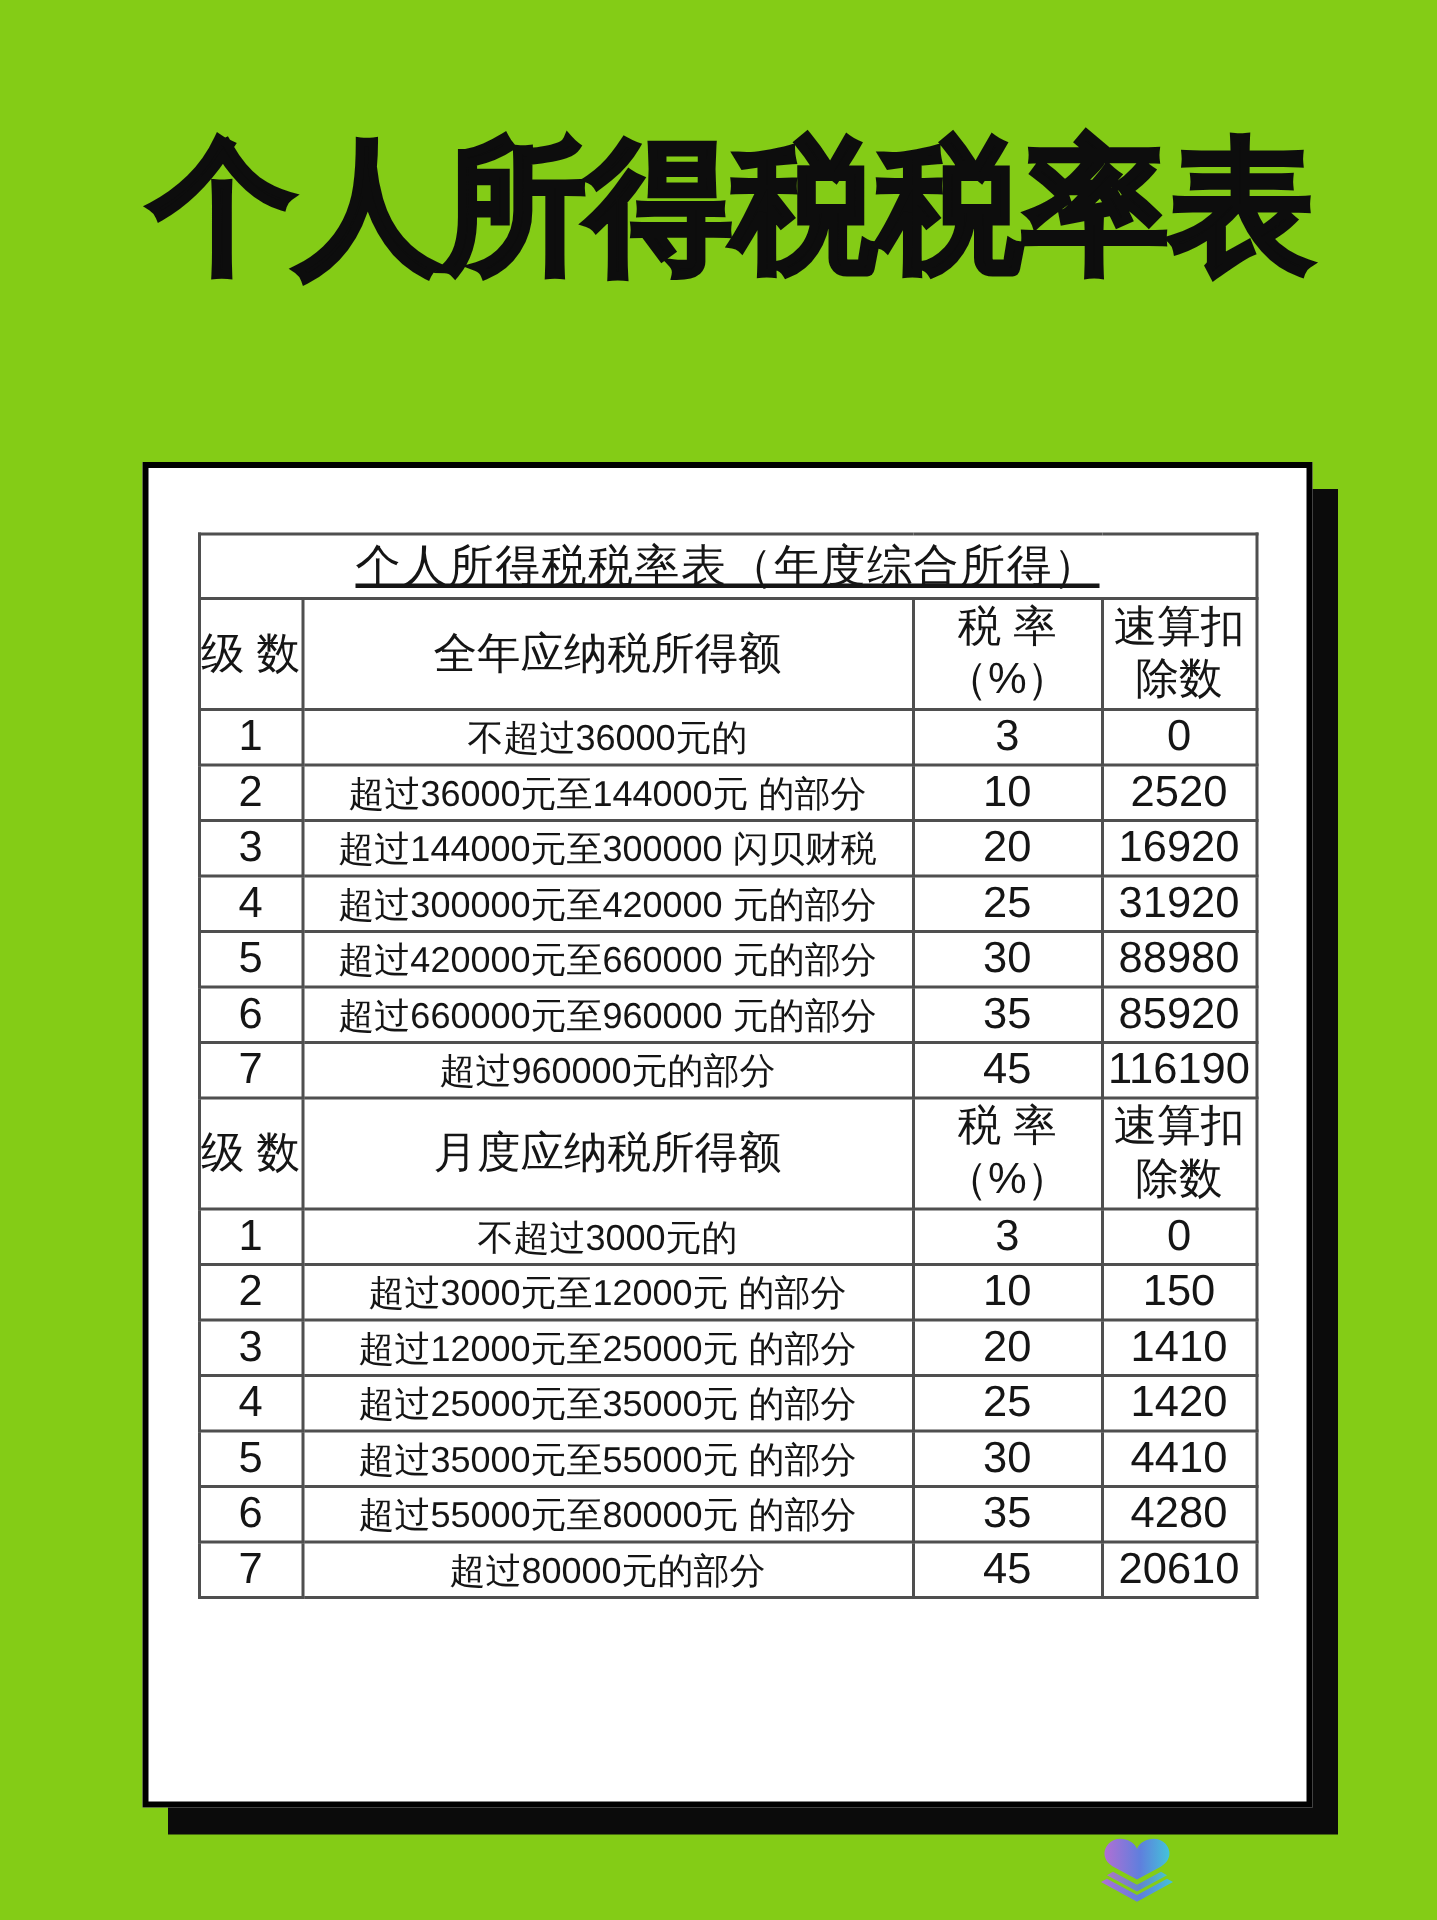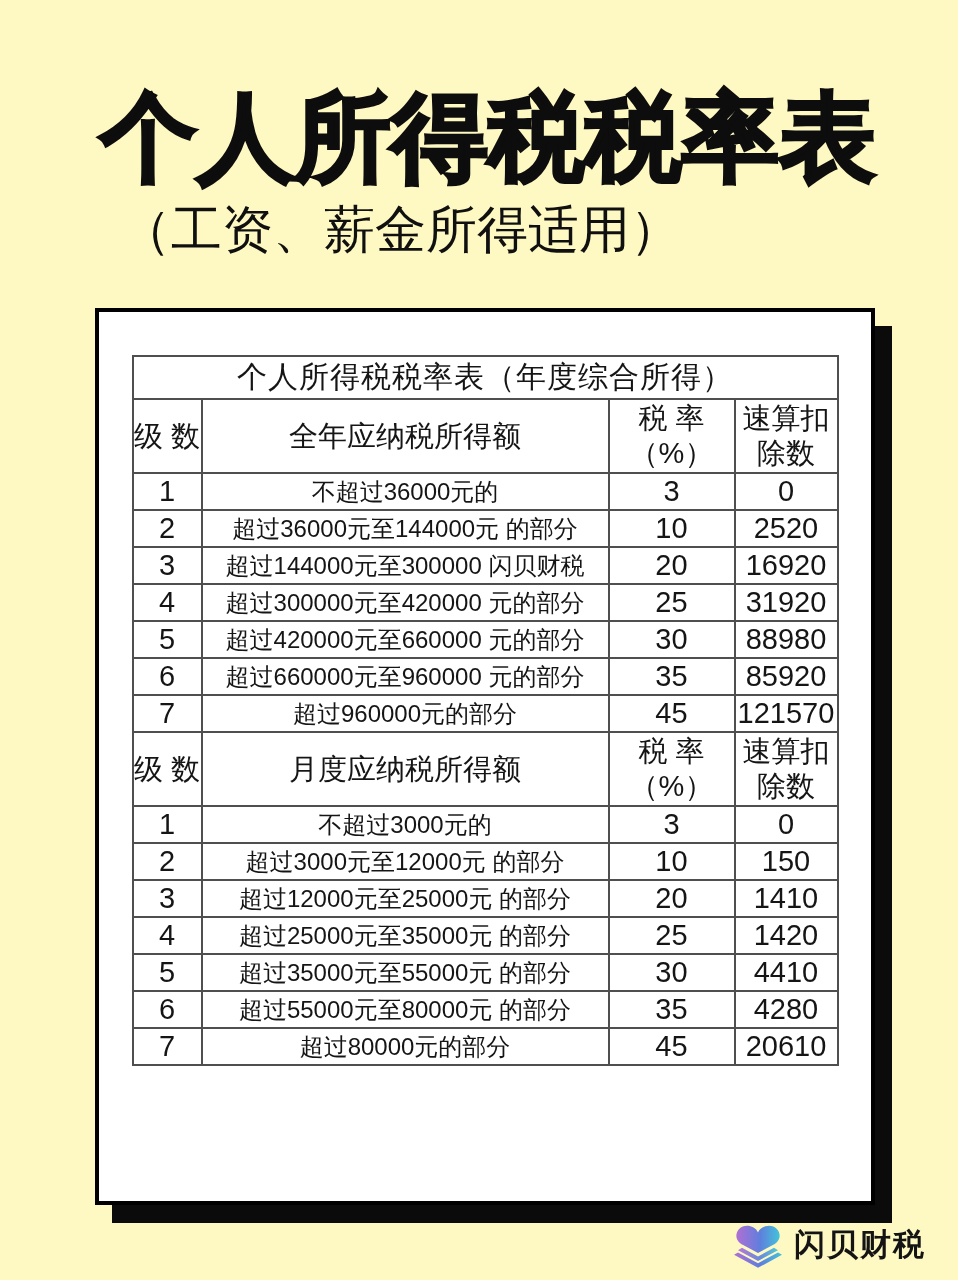--- a/index.html
+++ b/index.html
@@ -6,21 +6,21 @@
   body {
     width: 958px; height: 1280px;
     background: #ededed;
     font-family: "Liberation Sans", sans-serif;
     color: #141414;
   }
   .page {
     position: relative;
     width: 958px; height: 1280px;
     overflow: hidden;
-    background: #fef9c3;
+    background: #84cc16;
   }
   .main-title {
     position: absolute;
     left: 100px; top: 86px;
     margin: 0;
     font-size: 97px;
     line-height: 1.08;
     font-weight: 900;
     letter-spacing: 0px;
     color: #0d0d0d;
@@ -56,20 +56,21 @@
     text-align: center;
     vertical-align: middle;
     padding: 0;
     color: #151515;
   }
   td.section-title {
     height: 39px;
     font-size: 30px;
     font-weight: 500;
     letter-spacing: 1px;
+    text-decoration: underline;
   }
   tr.header-row td {
     height: 72px;
     font-size: 29px;
     font-weight: 500;
     line-height: 35px;
   }
   tr.data-row td {
     height: 35px;
     font-size: 29px;
@@ -92,21 +93,20 @@
     color: #141414;
     white-space: nowrap;
   }
 </style>
 </head>
 <body>
 
 <div class="page">
 
   <h1 class="main-title">个人所得税税率表</h1>
-  <div class="sub-title">（工资、薪金所得适用）</div>
 
   <div class="card">
     <table class="tax-table">
       <colgroup>
         <col style="width:69px">
         <col style="width:407px">
         <col style="width:126px">
         <col style="width:103px">
       </colgroup>
       <tbody>
@@ -158,21 +158,21 @@
           <tr class="data-row">
             <td class="level">6</td>
             <td class="income">超过660000元至960000 元的部分</td>
             <td class="rate">35</td>
             <td class="deduction">85920</td>
           </tr>
           <tr class="data-row">
             <td class="level">7</td>
             <td class="income">超过960000元的部分</td>
             <td class="rate">45</td>
-            <td class="deduction">121570</td>
+            <td class="deduction">116190</td>
           </tr>
           <tr class="header-row">
             <td>级 数</td>
             <td>月度应纳税所得额</td>
             <td>
               <div>税 率</div>
               <div>（%）</div>
             </td>
             <td>
               <div>速算扣</div>
@@ -231,16 +231,15 @@
         <linearGradient id="logo-grad" x1="0" y1="0" x2="1" y2="0">
           <stop offset="0" stop-color="#b06fd4"></stop>
           <stop offset="0.55" stop-color="#5f7fdd"></stop>
           <stop offset="1" stop-color="#43c3da"></stop>
         </linearGradient>
       </defs>
       <path d="M50 20 C45 8 26 4 17 14 C8 24 12 36 24 42 L50 56 L76 42 C88 36 92 24 83 14 C74 4 55 8 50 20 Z" fill="url(#logo-grad)"></path>
       <path d="M22 47 L50 62 L78 47 L85 51 L50 70 L15 51 Z" fill="url(#logo-grad)" opacity="0.92"></path>
       <path d="M15 55 L50 74 L85 55 L92 59 L50 82 L8 59 Z" fill="url(#logo-grad)"></path>
     </svg>
-    <span class="logo-text">闪贝财税</span>
   </div>
 
 </div>
 
 </body></html>

